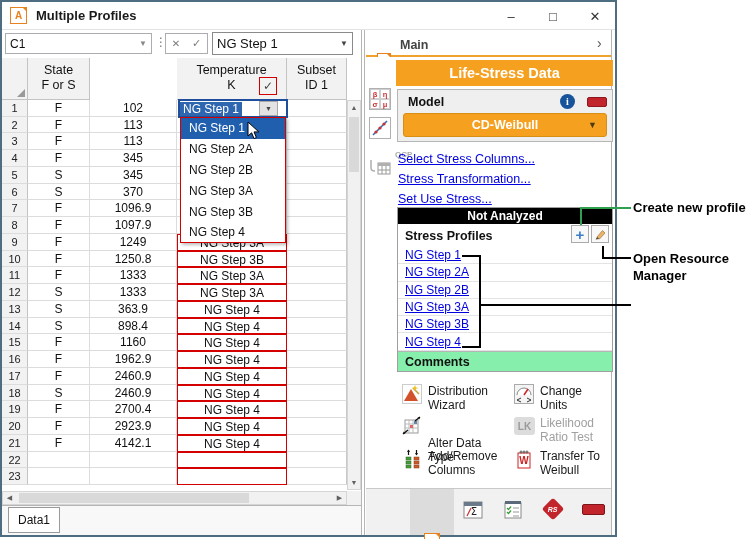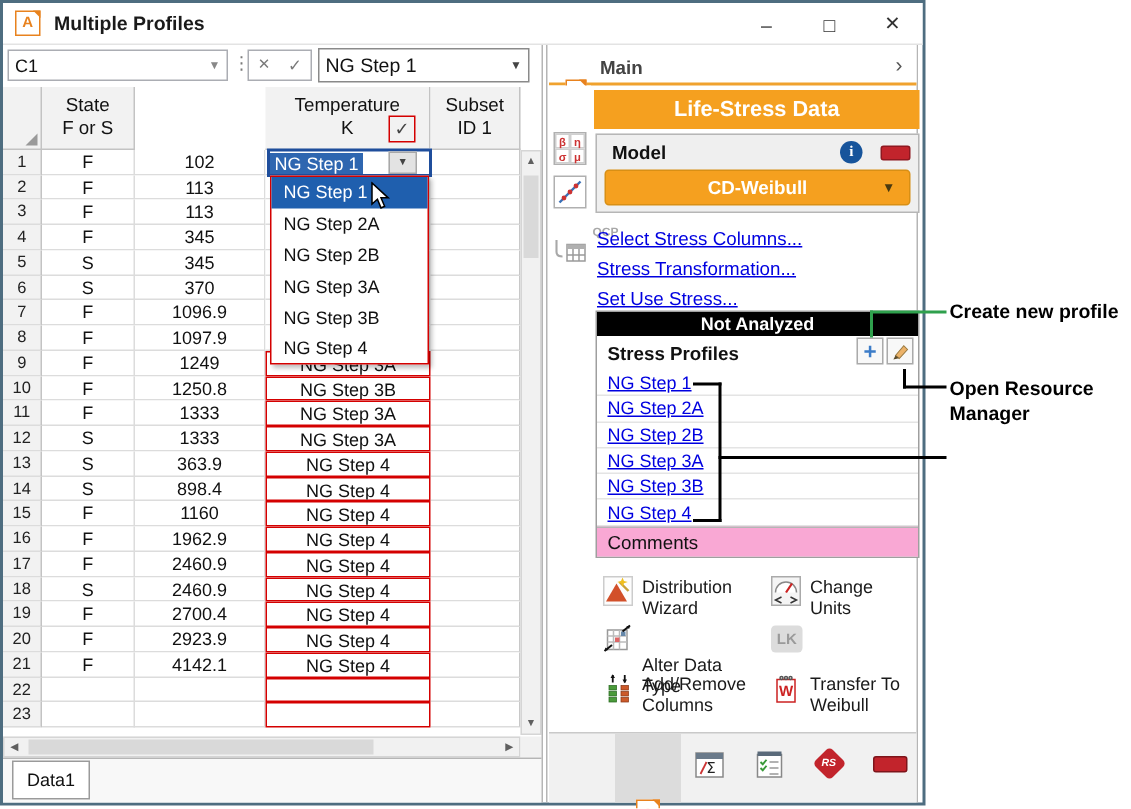--- a/index.html
+++ b/index.html
@@ -334,22 +334,22 @@
       <div class="abs profile-row" style="left:398px;top:298.90px;width:214px;height:17.3px;">
         <span class="linkblue" style="font-size: 12px;">NG Step 3A</span>
       </div>
       <div class="abs profile-row" style="left:398px;top:316.20px;width:214px;height:17.3px;">
         <span class="linkblue" style="font-size: 12px;">NG Step 3B</span>
       </div>
       <div class="abs profile-row" style="left:398px;top:333.50px;width:214px;height:17.3px;">
         <span class="linkblue" style="font-size: 12px;">NG Step 4</span>
       </div>
     </div>
-  <div class="abs" style="left:398px;top:351px;width:214px;height:20px;border-top:1px solid #b5b5b5;background:#f9a8d4;
-       display:flex;align-items:center;padding-left:7px;font-weight:normal;font-size:12.5px;box-sizing:border-box;">Comments</div>
+  <div class="abs" style="left:398px;top:351px;width:214px;height:20px;border-top:1px solid #b5b5b5;background:#86efac;
+       display:flex;align-items:center;padding-left:7px;font-weight:bold;font-size:12.5px;box-sizing:border-box;">Comments</div>
 
   <div class="abs" style="left:402px;top:384px;width:20px;height:20px;">
     <svg width="20" height="20" viewBox="0 0 20 20">
       <rect x="0.5" y="0.5" width="19" height="19" fill="#fdfdfd" stroke="#ccc"></rect>
       <polygon points="2,17 9,5 16,17" fill="#d2502a"></polygon>
       <line x1="11" y1="4" x2="17" y2="10" stroke="#caa23a" stroke-width="1.6"></line>
       <polygon points="13,1 14,3.4 16.5,4 14,4.8 13,7 12,4.8 9.5,4 12,3.4" fill="#f0c020"></polygon>
     </svg>
   </div>
   <div class="abs tool-lbl" style="left:428px;top:384px;width:82px;">Distribution Wizard</div>
@@ -374,20 +374,21 @@
       <rect x="8" y="9" width="3" height="3" fill="#d66"></rect>
         <rect x="12" y="5" width="3" height="3" fill="#68a"></rect>
       <line x1="13" y1="5" x2="18" y2="1" stroke="#111" stroke-width="1.4"></line>
         <polygon points="18,1 15.5,1.6 17.4,3.4" fill="#111"></polygon>
       <line x1="6" y1="14" x2="1" y2="18" stroke="#111" stroke-width="1.4"></line>
         <polygon points="1,18 3.5,17.4 1.6,15.6" fill="#111"></polygon>
     </svg>
   </div>
   <div class="abs tool-lbl" style="left:428px;top:436px;width:74px;">Alter Data Type</div>
   <div class="abs lk-badge" style="left:514px;top:417px;width:21px;height:18px;">LK</div>
+  <div class="abs tool-lbl dis" style="left:540px;top:416px;width:72px;">Likelihood Ratio Test</div>
 
   <div class="abs" style="left:402px;top:449px;width:20px;height:20px;">
     <svg width="20" height="20" viewBox="0 0 20 20">
       <rect x="4" y="8" width="5" height="3" fill="#4a9a3a" stroke="#2a6a22" stroke-width="0.5"></rect>
       <rect x="4" y="12" width="5" height="3" fill="#4a9a3a" stroke="#2a6a22" stroke-width="0.5"></rect>
       <rect x="4" y="16" width="5" height="3" fill="#4a9a3a" stroke="#2a6a22" stroke-width="0.5"></rect>
       <rect x="12" y="8" width="5" height="3" fill="#cc5a2a" stroke="#8a3a18" stroke-width="0.5"></rect>
       <rect x="12" y="12" width="5" height="3" fill="#cc5a2a" stroke="#8a3a18" stroke-width="0.5"></rect>
       <rect x="12" y="16" width="5" height="3" fill="#cc5a2a" stroke="#8a3a18" stroke-width="0.5"></rect>
       <line x1="6.5" y1="6" x2="6.5" y2="1" stroke="#111" stroke-width="1.2"></line>

